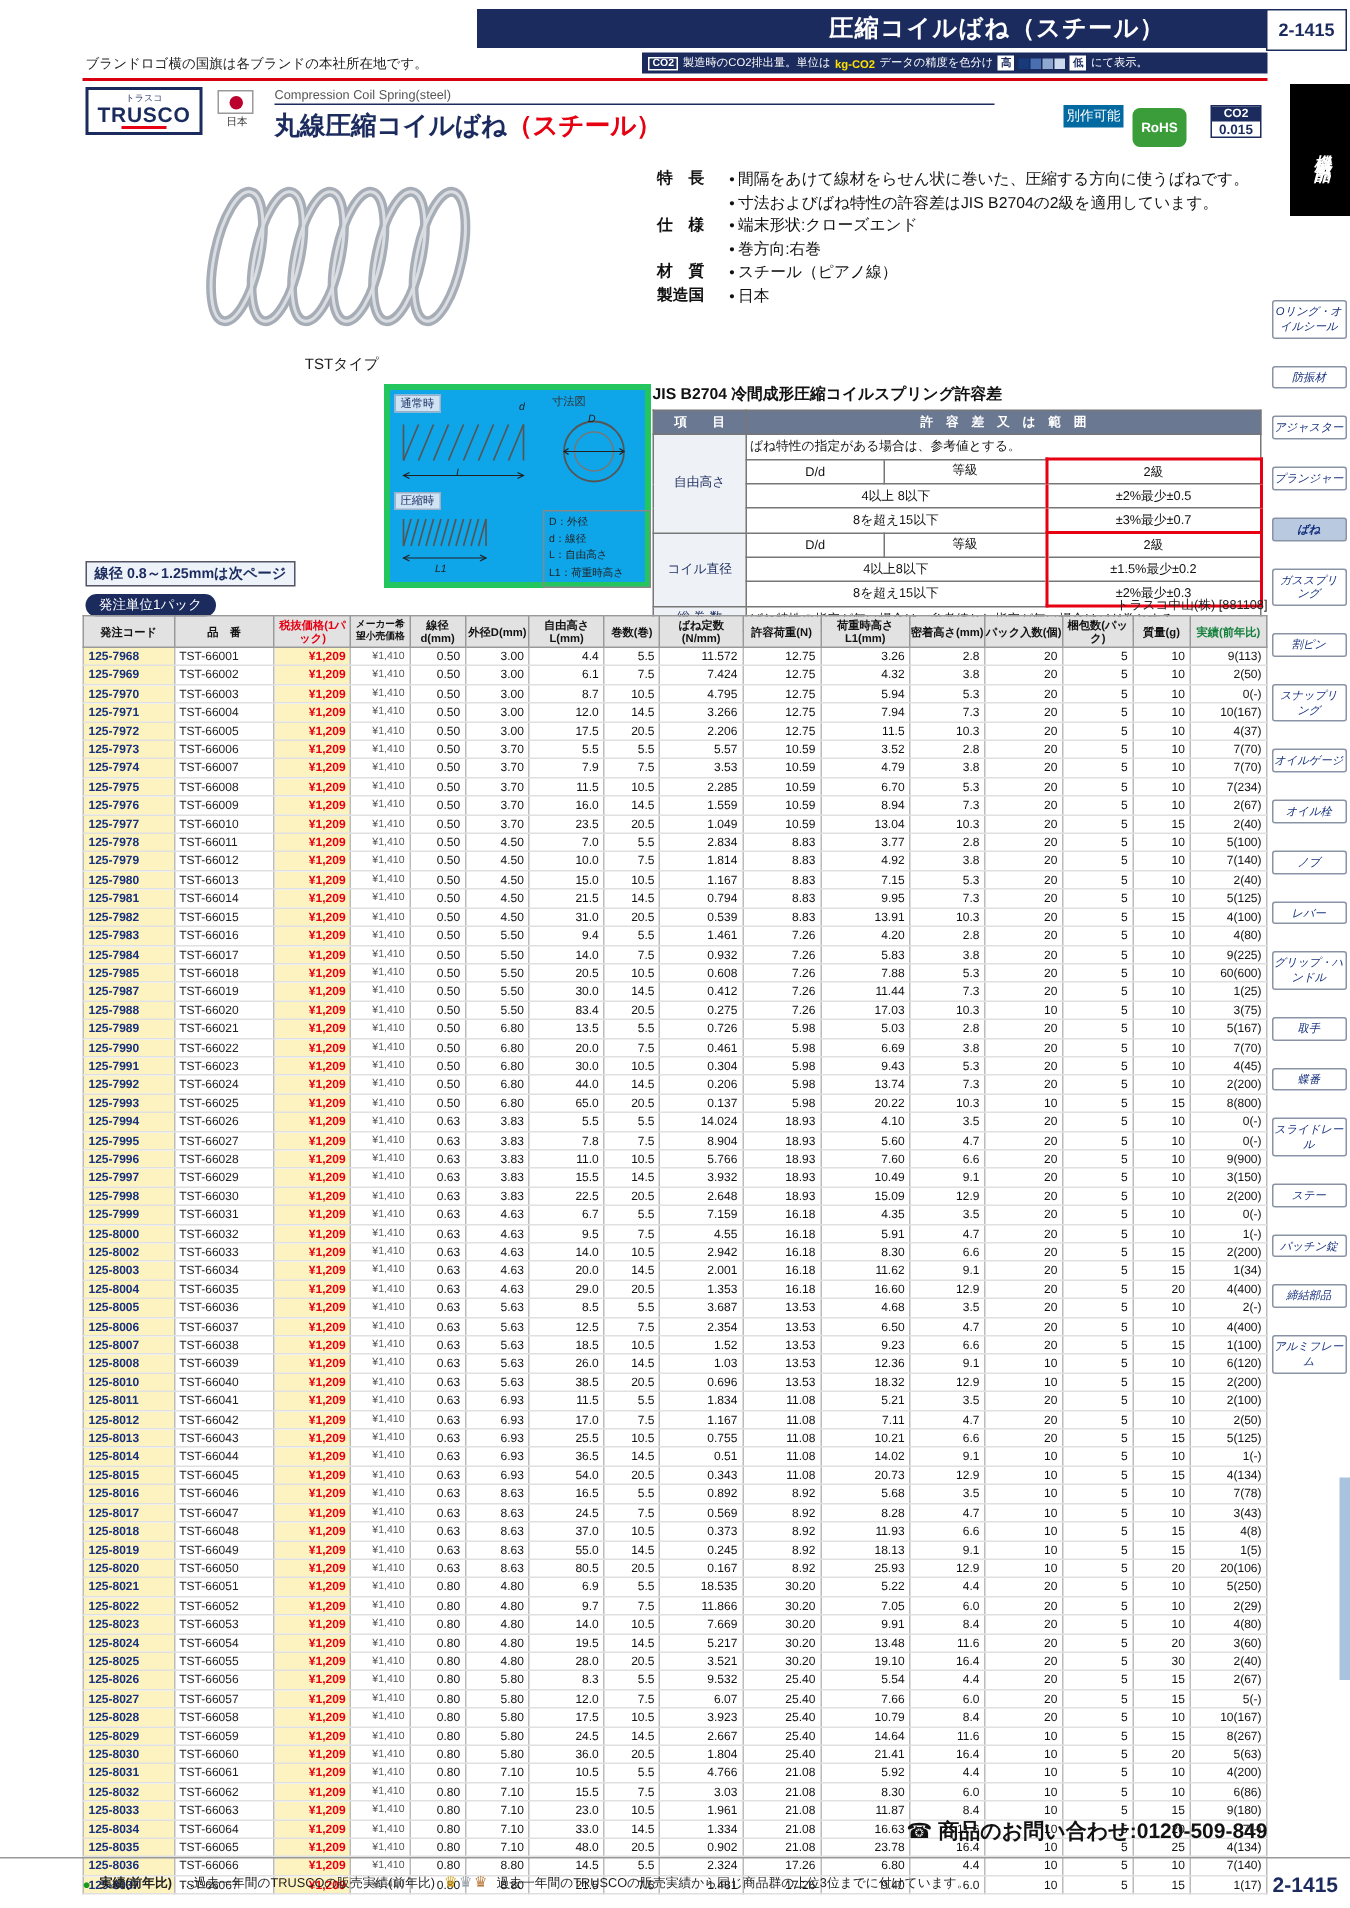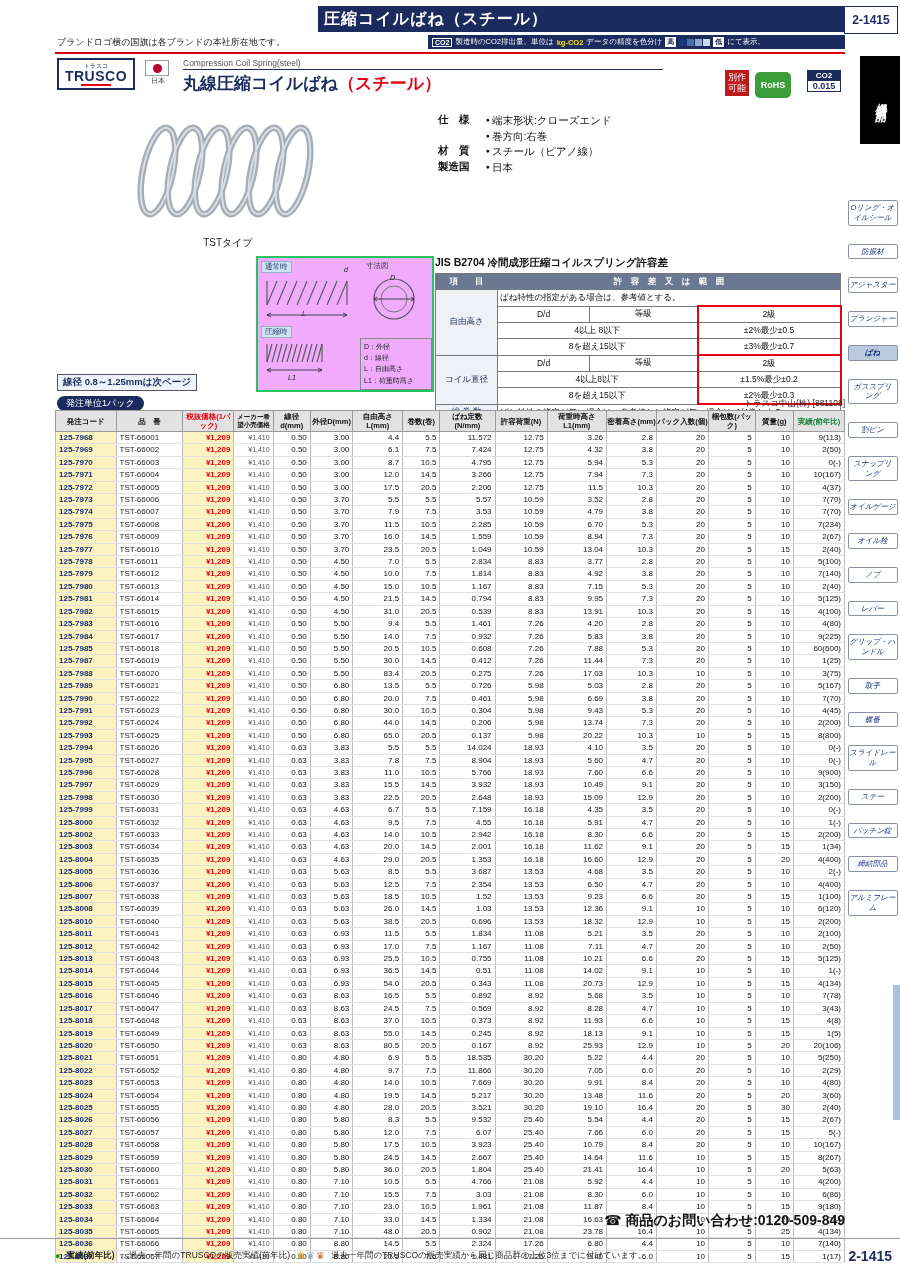--- a/index.html
+++ b/index.html
@@ -1,21 +1,21 @@
 <!DOCTYPE html>
 <html><head>
 <meta charset="utf-8">
 <style>
   * { margin:0; padding:0; box-sizing:border-box; }
   body { font-family:"Liberation Sans","DejaVu Sans",sans-serif; background:#fff; color:#111; }
   .page { position:relative; width:900px; height:1272px; background:#fff; overflow:hidden; }
 
   
   .title-bar { position:absolute; left:318px; top:6px; width:527px; height:26px; background:#1b2b5e; color:#fff;
-    display:flex; align-items:center; gap:10px; padding:0 6px; }
+    display:flex; align-items:center; justify-content:flex-end; gap:10px; padding:0 6px; }
   .title { font-size:16px; font-weight:bold; letter-spacing:1px; }
   .stock { display:flex; flex-direction:column; align-items:center; line-height:1.1;gap:42px; }
   .stock-label { font-size:7px; }
   .stock-value { background:#ffe100; color:#1b2b5e; font-size:8px; font-weight:bold; padding:0 3px; border-radius:2px; }
   .page-tab { position:absolute; right:2px; top:6px; width:54px; height:28px; border:1px solid #1b2b5e; background:#fff;
     color:#1b2b5e; font-weight:bold; font-size:12px; display:flex; align-items:center; justify-content:center; }
 
   .brand-note { position:absolute; left:57px; top:36px; font-size:9px; color:#222; }
   .co2-bar { position:absolute; left:428px; top:35px; width:417px; height:14px; background:#1b2b5e; color:#fff;
     font-size:7.5px; display:flex; align-items:center; gap:3px; padding:0 4px; white-space:nowrap; }
@@ -36,39 +36,39 @@
   .logo-main { font-size:14px; font-weight:bold; color:#1b2b5e; letter-spacing:0.5px; }
   .logo-mark { width:30px; height:2px; background:#e60012; margin-top:1px; }
   .flag-wrap { position:absolute; left:90px; top:4px; width:26px; text-align:center; }
   .flag { width:24px; height:16px; border:1px solid #999; background:#fff; display:flex; align-items:center; justify-content:center; }
   .flag-circle { width:9px; height:9px; border-radius:50%; background:#bc002d; }
   .flag-label { font-size:7px; color:#333; }
   .series { position:absolute; left:128px; top:2px; width:480px; }
   .series-en { font-size:8.5px; color:#555; border-bottom:1px solid #1b2b5e; padding-bottom:1px; }
   .series-jp { font-size:17px; font-weight:bold; color:#1b2b5e; margin-top:2px; }
   .series-paren { color:#e60012; }
-  .badge-custom { position:absolute; right:96px; top:14px; width:24px; background:#b91c1c; color:#fff;
+  .badge-custom { position:absolute; right:96px; top:14px; width:40px; background:#0369a1; color:#fff;
     font-size:9px; text-align:center; line-height:1.2; padding:2px 1px; }
   .badge-rohs { position:absolute; right:54px; top:16px; width:36px; height:26px; background:#3a9d3a; color:#fff;
     border-radius:5px; font-size:9px; font-weight:bold; display:flex; align-items:center; justify-content:center; }
   .badge-co2 { position:absolute; right:4px; top:14px; width:34px; border:1px solid #1b2b5e; text-align:center; line-height:1.2; }
   .badge-co2 .lab { background:#1b2b5e; color:#fff; font-size:8px; font-weight:bold; }
   .badge-co2 .val { color:#1b2b5e; font-size:9px; font-weight:bold; }
 
   
   .product-img { position:absolute; left:122px; top:110px; width:212px; height:122px; }
   .type-caption { position:absolute; left:122px; top:236px; width:212px; text-align:center; font-size:10px; color:#222; }
   .features { position:absolute; left:438px; top:112px; width:407px; }
   .feat-row { display:flex; font-size:10.5px; line-height:15px; }
   .feat-label { width:48px; font-weight:bold; flex-shrink:0; }
   .feat-items { list-style:none; }
   .feat-items li::before { content:"●"; font-size:6.5px; margin-right:2px; vertical-align:1.5px; }
 
   
-  .diagram { position:absolute; left:256px; top:256px; width:178px; height:136px; border:2px solid #22c55e; background:#f0abfc; font-size:7.5px; }
+  .diagram { position:absolute; left:256px; top:256px; width:178px; height:136px; border:4px solid #22c55e; background:#0ea5e9; font-size:7.5px; }
   .chip { position:absolute; background:#cfe3f5; border:1px solid #9ab0c8; padding:0 3px; color:#1b2b5e; font-size:7.5px; }
   .dim-label { position:absolute; left:108px; top:3px; color:#333; }
   .dia-dim { position:absolute; font-size:7px; font-style:italic; color:#222; }
   .legend-box { position:absolute; left:102px; top:80px; width:72px; height:52px; border:1px solid #888; padding:2px 3px;
     font-size:7px; line-height:1.6; color:#222; }
 
   
   .tol-wrap { position:absolute; left:435px; top:256px; width:430px; }
   .tol-title { font-size:10.5px; font-weight:bold; margin-bottom:3px; color:#111; }
   .tol-table { border-collapse:collapse; width:405px; table-layout:fixed; }
@@ -196,20 +196,27 @@
         <ellipse cx="90" cy="61" rx="15" ry="44" transform="rotate(12 90 61)"></ellipse>
         <ellipse cx="117" cy="61" rx="15" ry="44" transform="rotate(12 117 61)"></ellipse>
         <ellipse cx="144" cy="61" rx="15" ry="44" transform="rotate(12 144 61)"></ellipse>
         <ellipse cx="171" cy="61" rx="15" ry="44" transform="rotate(12 171 61)"></ellipse>
       </g>
     </svg>
   </div>
   <div class="type-caption">TSTタイプ</div>
 
   <div class="features">
+      <div class="feat-row">
+        <div class="feat-label">特　長</div>
+        <ul class="feat-items">
+          <li>間隔をあけて線材をらせん状に巻いた、圧縮する方向に使うばねです。</li>
+          <li>寸法およびばね特性の許容差はJIS B2704の2級を適用しています。</li>
+        </ul>
+      </div>
       <div class="feat-row">
         <div class="feat-label">仕　様</div>
         <ul class="feat-items">
           <li>端末形状:クローズエンド</li>
           <li>巻方向:右巻</li>
         </ul>
       </div>
       <div class="feat-row">
         <div class="feat-label">材　質</div>
         <ul class="feat-items">

